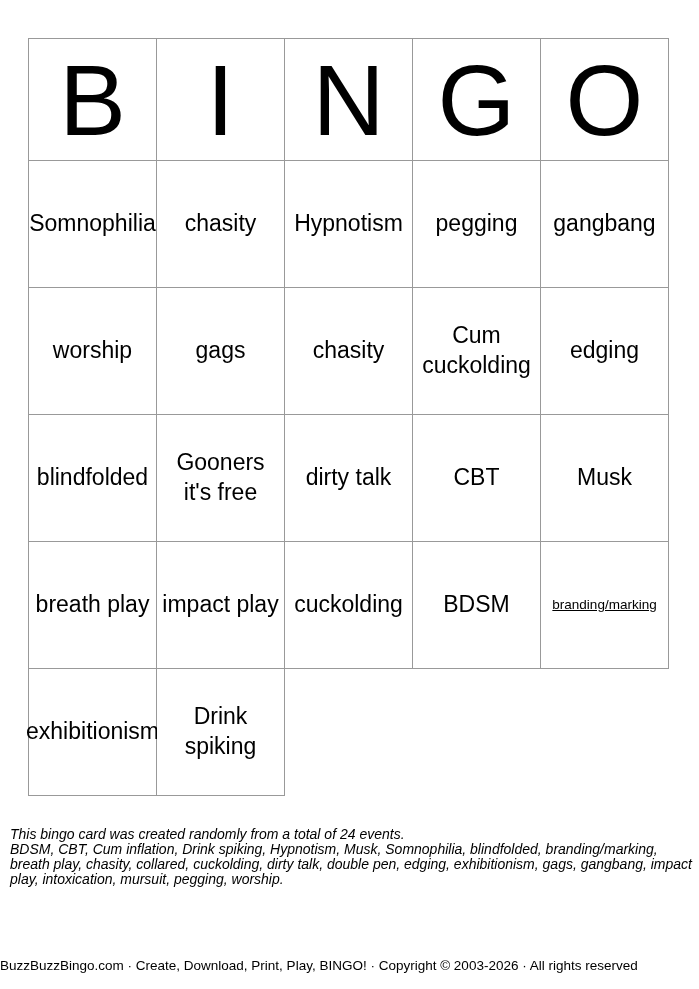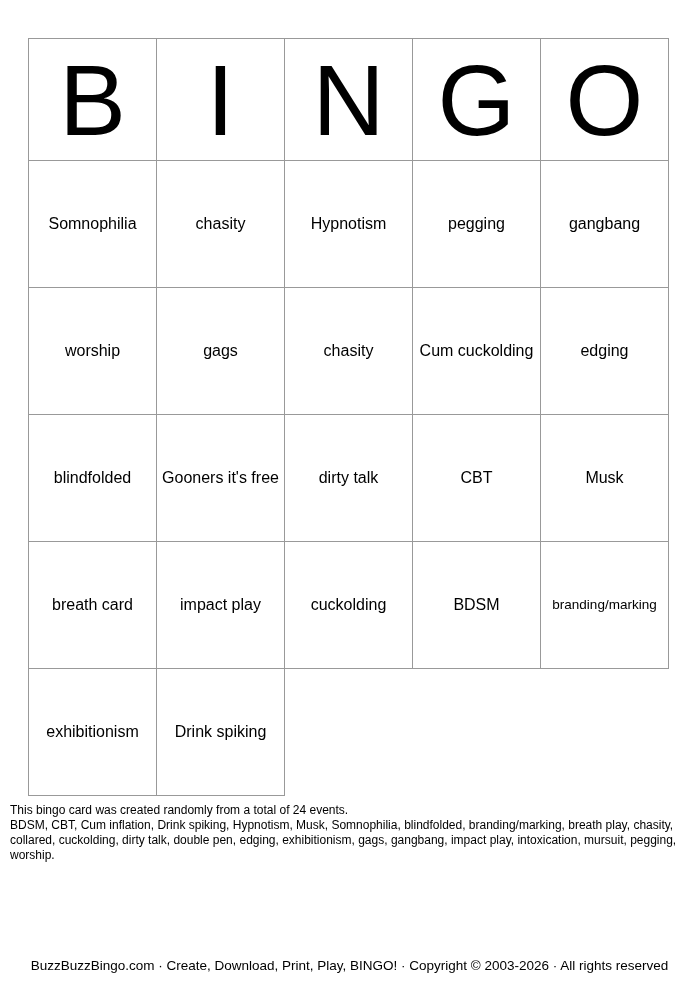--- a/index.html
+++ b/index.html
@@ -31,50 +31,52 @@
   }
   .cell {
     box-sizing: border-box;
     border-right: 1px solid var(--grid-border);
     border-bottom: 1px solid var(--grid-border);
     display: flex;
     align-items: center;
     justify-content: center;
     text-align: center;
     padding: 0 5px;
-    font-size: 16px;
+    font-size: 23px;
     line-height: 1.3;
     background: #ffffff;
   }
   .cell.header {
     font-size: 100px;
     line-height: 1;
     padding: 0;
     font-weight: 400;
   }
   .cell.small {
     font-size: 13.5px;
+    text-decoration: underline;
   }
   .footer-note {
     position: absolute;
     left: 10px;
-    top: 803px;
+    top: 827px;
     width: 682px;
-    font-size: 12px;
+    font-size: 14px;
     line-height: 15px;
+    font-style: italic;
   }
   .footer-note p {
     margin: 0;
   }
   .bottom-line {
     position: absolute;
     left: 0;
     top: 957px;
     width: 699px;
-    text-align: center;
+    text-align: left;
     font-size: 13.5px;
     line-height: 17px;
   }
 </style>
 </head>
 <body>
 
 <div class="card-grid">
     <div class="cell header">B</div>
     <div class="cell header">I</div>
@@ -89,21 +91,21 @@
     <div class="cell">worship</div>
     <div class="cell">gags</div>
     <div class="cell">chasity</div>
     <div class="cell">Cum cuckolding</div>
     <div class="cell">edging</div>
     <div class="cell">blindfolded</div>
     <div class="cell">Gooners it's free</div>
     <div class="cell">dirty talk</div>
     <div class="cell">CBT</div>
     <div class="cell">Musk</div>
-    <div class="cell">breath card</div>
+    <div class="cell">breath play</div>
     <div class="cell">impact play</div>
     <div class="cell">cuckolding</div>
     <div class="cell">BDSM</div>
     <div class="cell small">branding/marking</div>
     <div class="cell">exhibitionism</div>
     <div class="cell">Drink spiking</div>
   </div>
 
 <div class="footer-note">
   <p>This bingo card was created randomly from a total of 24 events.</p>

